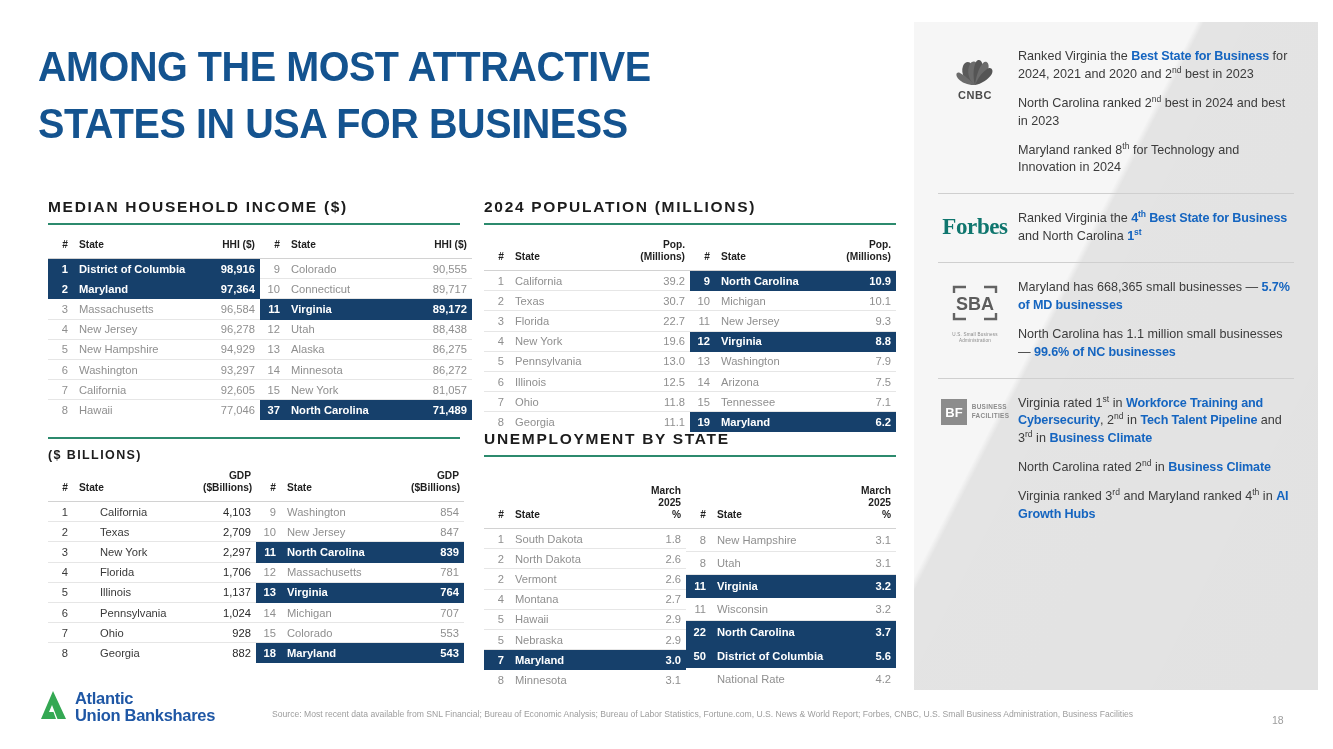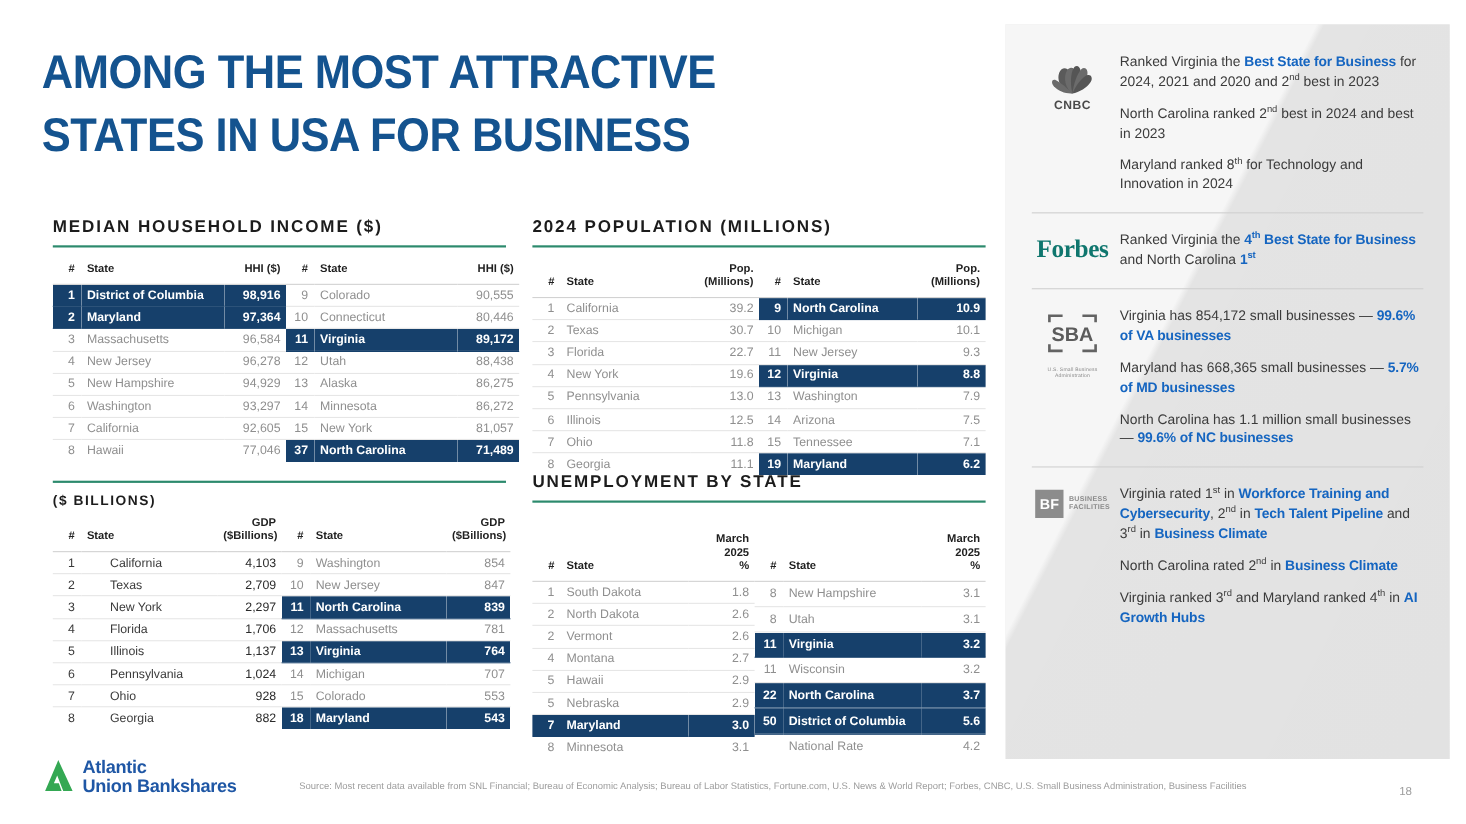--- a/index.html
+++ b/index.html
@@ -241,21 +241,21 @@
           </thead>
           <tbody>
             <tr>
               <td class="c-rank">9</td>
               <td class="c-state">Colorado</td>
               <td class="c-val">90,555</td>
             </tr>
             <tr>
               <td class="c-rank">10</td>
               <td class="c-state">Connecticut</td>
-              <td class="c-val">80,446</td>
+              <td class="c-val">89,717</td>
             </tr>
             <tr class="hl">
               <td class="c-rank">11</td>
               <td class="c-state">Virginia</td>
               <td class="c-val">89,172</td>
             </tr>
             <tr>
               <td class="c-rank">12</td>
               <td class="c-state">Utah</td>
               <td class="c-val">88,438</td>
@@ -678,21 +678,20 @@
           <path d="M6 10 V4 H18"></path>
                   <path d="M48 10 V4 H36"></path>
           <path d="M6 30 V36 H18"></path>
                   <path d="M48 30 V36 H36"></path>
         </g>
         <text x="27" y="27" text-anchor="middle" font-family="Liberation Sans, sans-serif" font-size="18" font-weight="700" fill="#5c5c5c">SBA</text>
       </svg>
       <div class="logo-sba-cap">U.S. Small Business<br>Administration</div></div>
           </div>
           <div class="ptext">
-            <p><span>Virginia has 854,172 small businesses — </span><span class="hi">99.6% of VA businesses</span></p>
             <p><span>Maryland has 668,365 small businesses — </span><span class="hi">5.7% of MD businesses</span></p>
             <p><span>North Carolina has 1.1 million small businesses — </span><span class="hi">99.6% of NC businesses</span></p>
           </div>
         </div>
         <div class="pdiv"></div>
         <div class="pblock">
           <div class="plogo">
             <div class="logo-bf">
       <svg width="26" height="26" viewBox="0 0 26 26">
         <rect x="0" y="0" width="26" height="26" fill="#8c8c8c"></rect>

